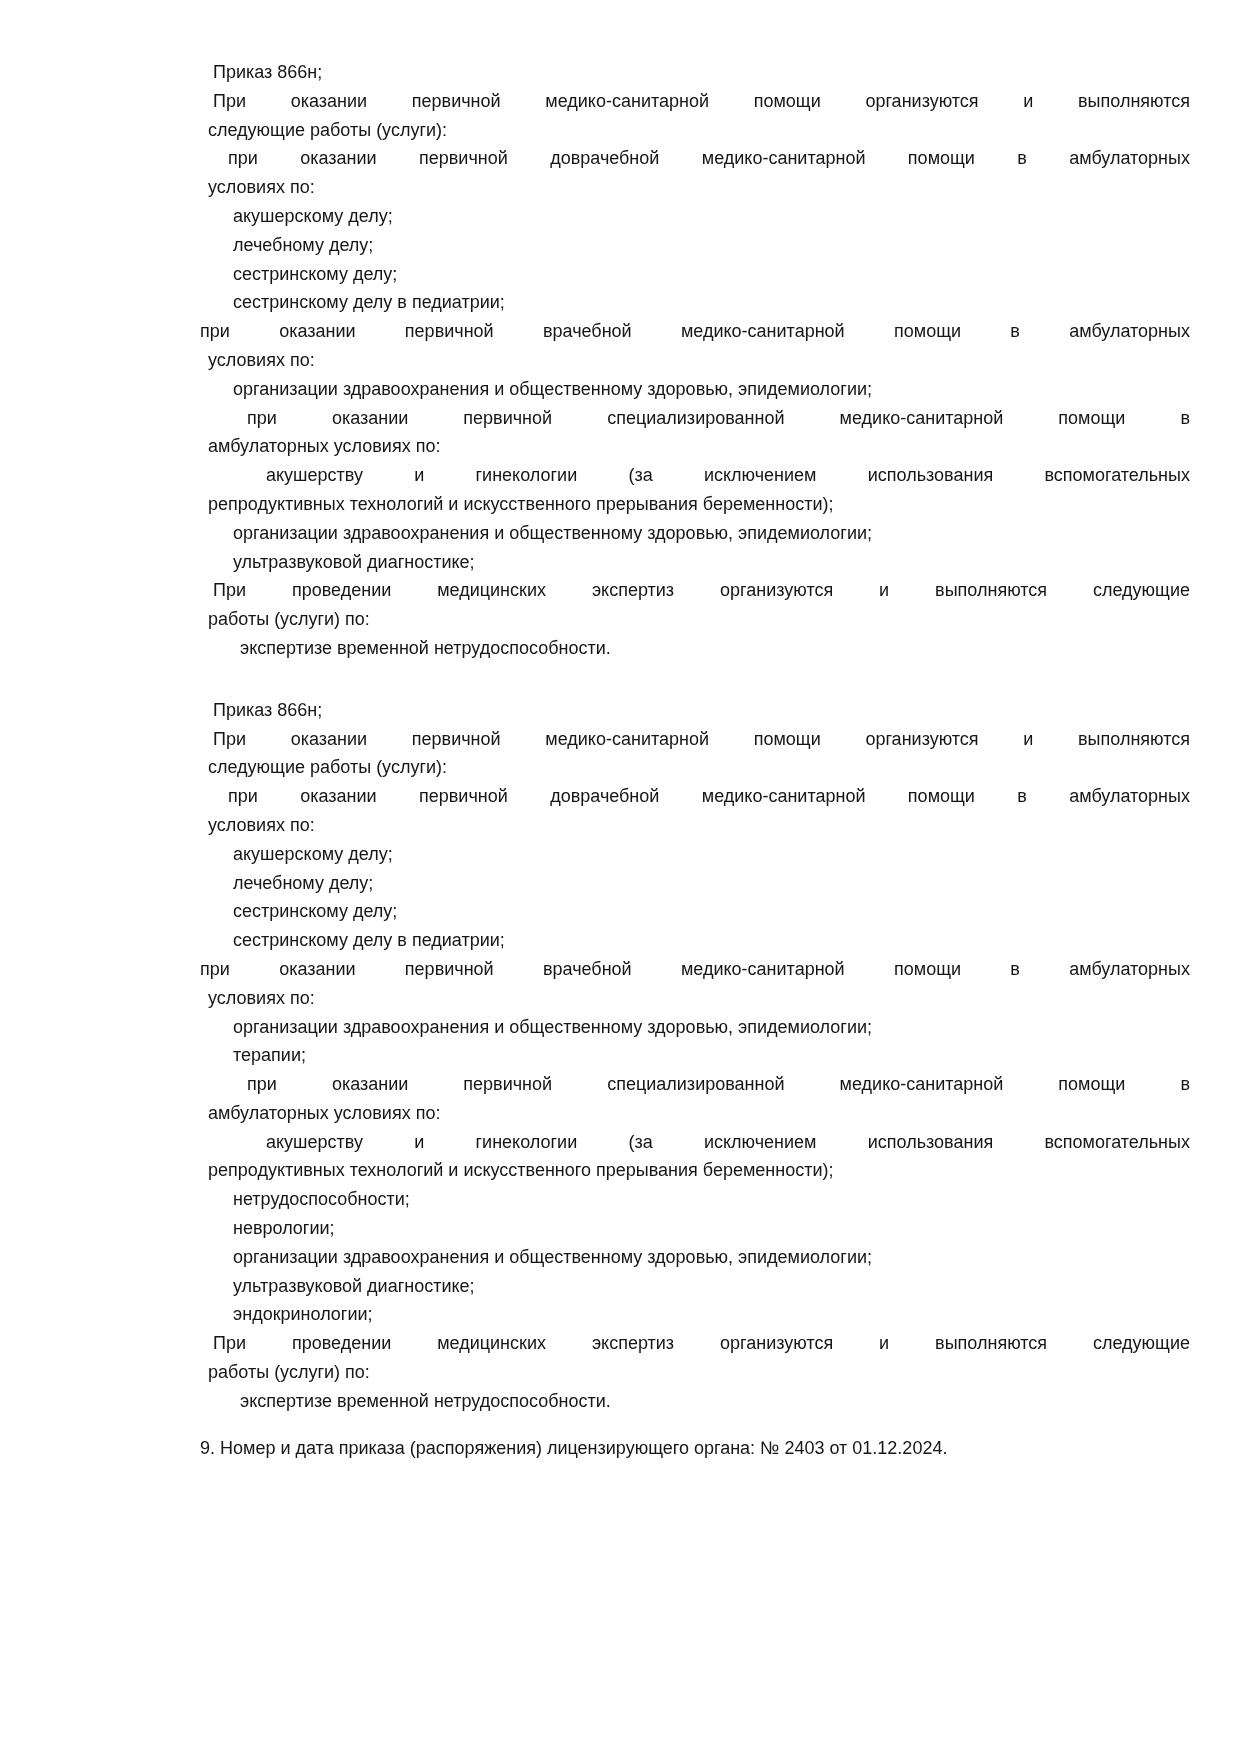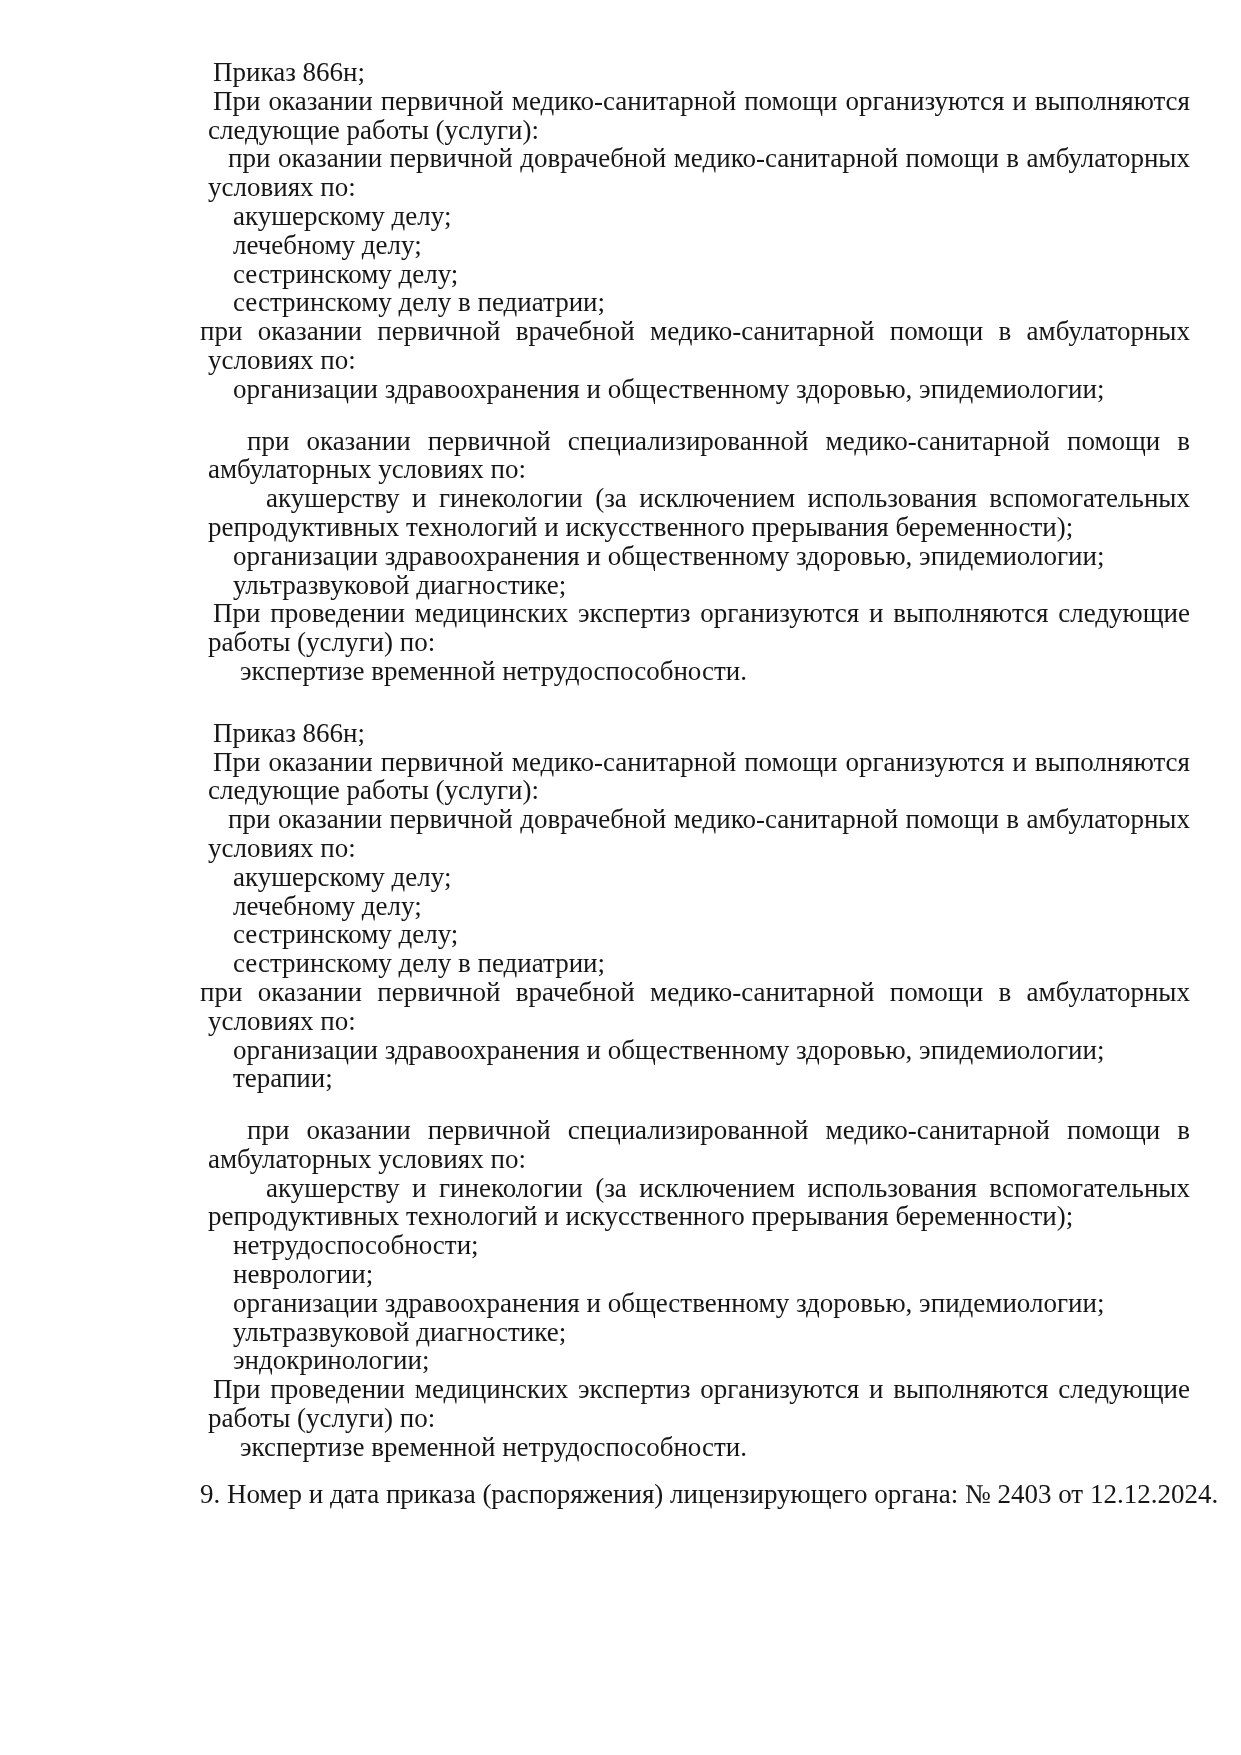--- a/index.html
+++ b/index.html
@@ -2,22 +2,22 @@
 <html><head>
 <meta charset="utf-8">
 <style>
   html, body { margin: 0; padding: 0; background: #ffffff; }
   .page {
     position: relative;
     width: 1241px;
     height: 1755px;
     background: #ffffff;
     color: #161616;
-    font-family: Liberation Serif, serif;
-    font-size: 27px;
+    font-family: Liberation Sans, sans-serif;
+    font-size: 18px;
     line-height: 28.8px;
     overflow: hidden;
     border-radius: 24px;
   }
   .content { padding: 58px 51px 0 200px; }
   .ln { white-space: nowrap; }
   .jf {
     white-space: normal;
     text-align: justify;
     text-align-last: justify;
@@ -25,21 +25,21 @@
     text-justify: inter-word;
   }
   .in0  { margin-left: 0; }
   .in8  { margin-left: 8px; }
   .in13 { margin-left: 13px; }
   .in15 { margin-left: 8px; }
   .in28 { margin-left: 28px; }
   .in33 { margin-left: 33px; }
   .in35 { }
   .in40 { margin-left: 40px; }
-  .in47 { margin-left: 47px; margin-top: 23px; }
+  .in47 { margin-left: 47px; }
   .in66 { margin-left: 66px; }
   .gap-large { height: 33px; }
   .gap-small { height: 18px; }
 </style>
 </head>
 <body>
 
 <div class="page">
   <div class="content">
 
@@ -94,17 +94,17 @@
       <div class="ln in33">ультразвуковой диагностике;</div>
       <div class="ln in33">эндокринологии;</div>
       <div class="ln in13 jf">При проведении медицинских экспертиз организуются и выполняются следующие</div>
       <div class="ln in15">работы (услуги) по:</div>
       <div class="ln in40">экспертизе временной нетрудоспособности.</div>
     </section>
 
     <div class="gap-small"></div>
 
     <section>
-      <div class="ln in0">9. Номер и дата приказа (распоряжения) лицензирующего органа: № 2403 от 12.12.2024.</div>
+      <div class="ln in0">9. Номер и дата приказа (распоряжения) лицензирующего органа: № 2403 от 01.12.2024.</div>
     </section>
 
   </div>
 </div>
 
 </body></html>

